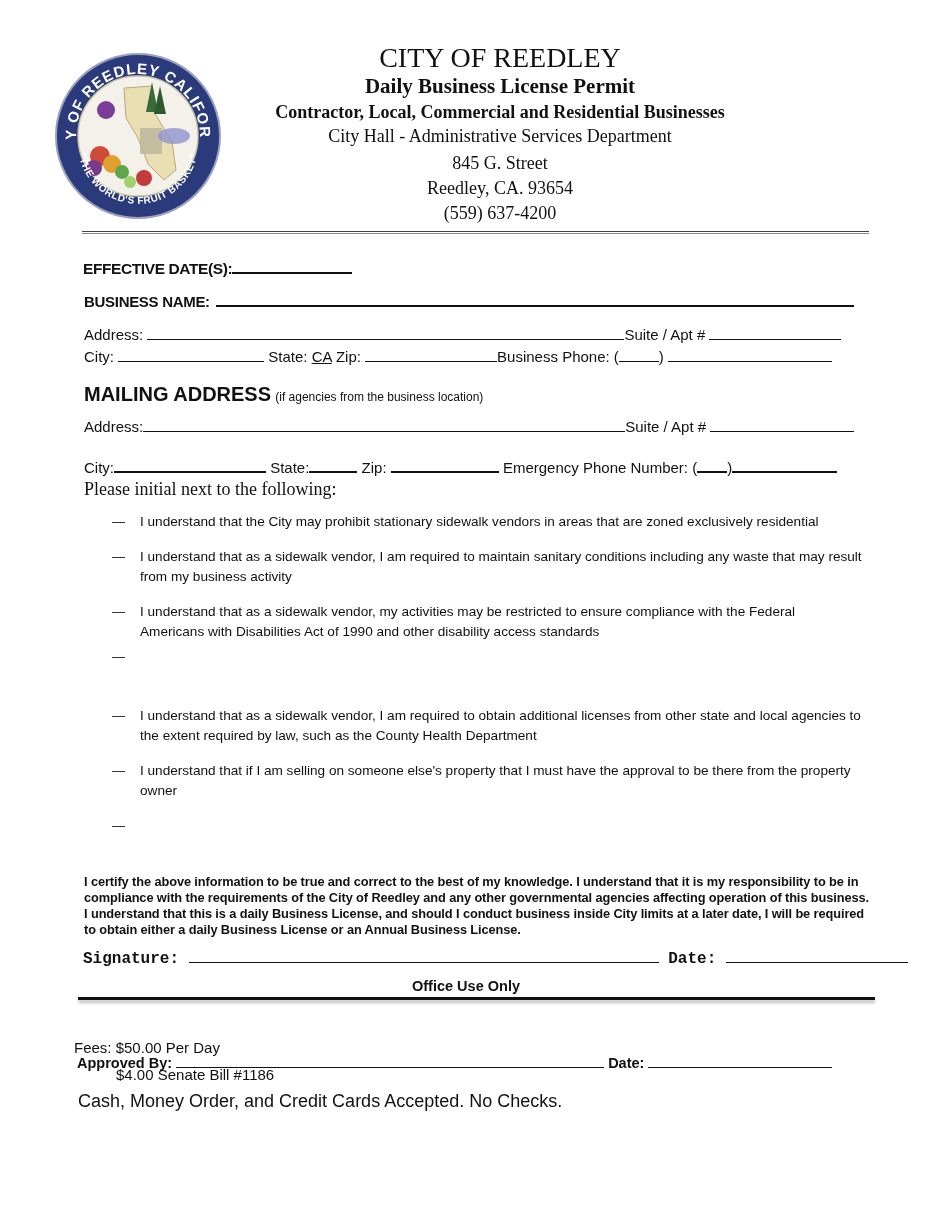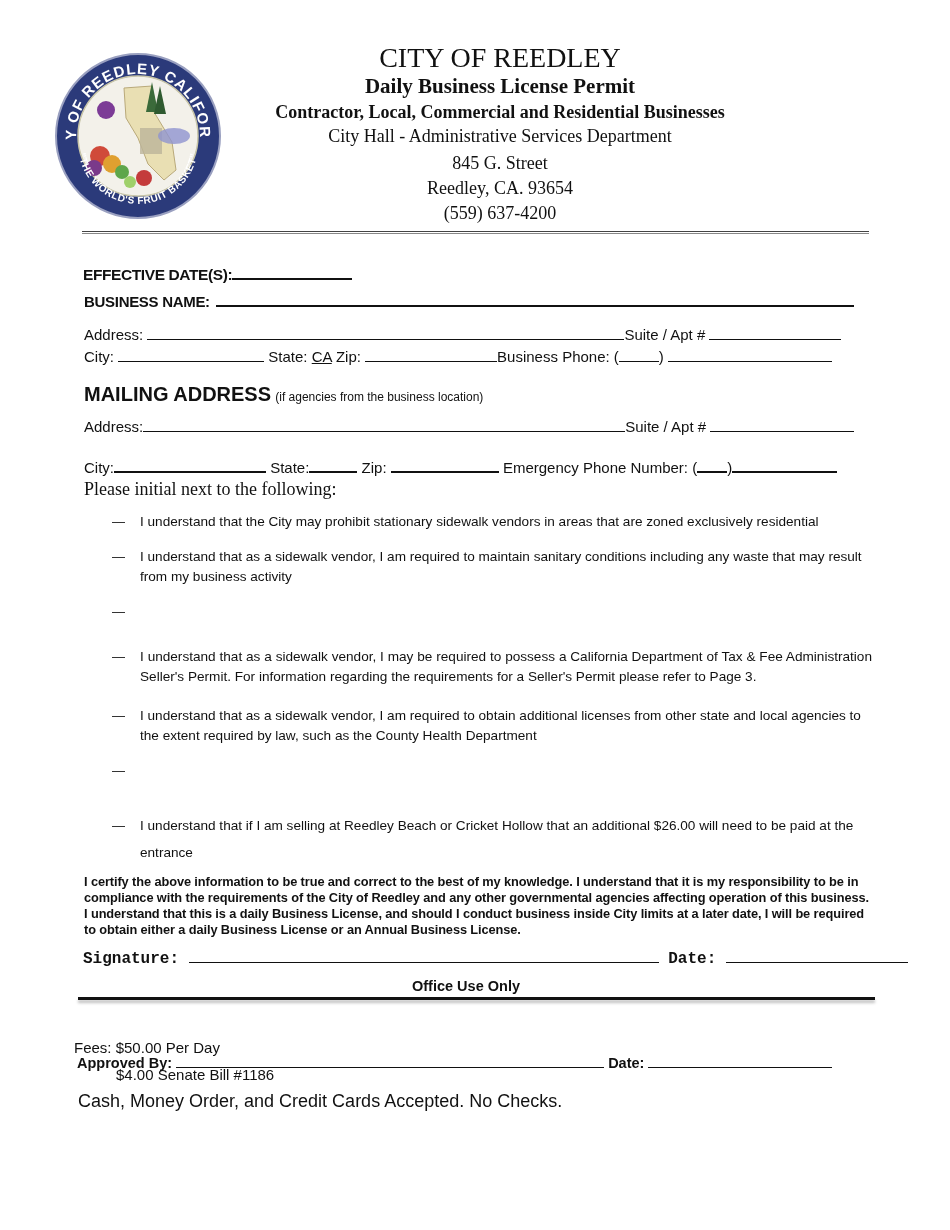--- a/index.html
+++ b/index.html
@@ -49,21 +49,21 @@
 <div class="abs hdr serif" style="top:42px; font-size:28px;">CITY OF REEDLEY</div>
 <div class="abs hdr serif bold" style="top:74px; font-size:21px;">Daily Business License Permit</div>
 <div class="abs hdr serif bold" style="top:102px; font-size:18px;">Contractor, Local, Commercial and Residential Businesses</div>
 <div class="abs hdr serif" style="top:126px; font-size:18px;">City Hall - Administrative Services Department</div>
 <div class="abs hdr serif" style="top:153px; font-size:18px;">845 G. Street</div>
 <div class="abs hdr serif" style="top:178px; font-size:18px;">Reedley, CA. 93654</div>
 <div class="abs hdr serif" style="top:203px; font-size:18px;">(559) 637-4200</div>
 
 <div class="abs" style="left:82px; top:231px; width:787px; height:0; border-top:1px solid #444; border-bottom:1px solid #888; padding-top:1px;"></div>
 
-<div class="abs row bold" style="left:83px; top:258px; font-size:15.5px; letter-spacing:-0.4px;margin-top:6px;">
+<div class="abs row bold" style="left:83px; top:258px; font-size:15.5px; letter-spacing:-0.4px;">
   <span>EFFECTIVE DATE(S):</span><span class="ul" style="width:120px; height:14px; border-bottom-width:2px;"></span>
 </div>
 
 <div class="abs row bold" style="left:84px; top:291px; font-size:15px; letter-spacing:-0.3px;">
   <span>BUSINESS NAME:</span>
   <span class="ul" style="width:638px; height:14px; border-bottom-width:2px; margin-left:2px;"></span>
 </div>
 
 <div class="abs row" style="left:84px; top:325px;">
   <span>Address:</span>
@@ -104,35 +104,35 @@
 <div class="abs item" style="left:0; top:512px; width:950px; height:22px;">
   <span class="dash">—</span>
   <span class="txt">I understand that the City may prohibit stationary sidewalk vendors in areas that are zoned exclusively residential</span>
 </div>
 <div class="abs item" style="left:0; top:547px; width:950px; height:40px;">
   <span class="dash">—</span>
   <span class="txt">I understand that as a sidewalk vendor, I am required to maintain sanitary conditions including any waste that may result from my business activity</span>
 </div>
 <div class="abs item" style="left:0; top:602px; width:950px; height:40px;">
   <span class="dash">—</span>
+  <span class="txt" style="width:690px;">I understand that as a sidewalk vendor, my activities may be restricted to ensure compliance with the Federal Americans with Disabilities Act of 1990 and other disability access standards</span>
 </div>
 <div class="abs item" style="left:0; top:647px; width:950px; height:40px;">
   <span class="dash">—</span>
-  <span class="txt" style="text-align:justify; width:732px;">I understand that as a sidewalk vendor, I may be required to possess a California Department of Tax &amp; Fee Administration Seller's Permit. For information regarding the requirements for a Seller's Permit please refer to Page 3.</span>
 </div>
 <div class="abs item" style="left:0; top:706px; width:950px; height:40px;">
   <span class="dash">—</span>
   <span class="txt">I understand that as a sidewalk vendor, I am required to obtain additional licenses from other state and local agencies to the extent required by law, such as the County Health Department</span>
 </div>
 <div class="abs item" style="left:0; top:761px; width:950px; height:40px;">
   <span class="dash">—</span>
+  <span class="txt">I understand that if I am selling on someone else's property that I must have the approval to be there from the property owner</span>
 </div>
 <div class="abs item" style="left:0; top:816px; width:950px; height:48px;">
   <span class="dash">—</span>
-  <span class="txt" style="line-height:27px; top:-4px;">I understand that if I am selling at Reedley Beach or Cricket Hollow that an additional $26.00 will need to be paid at the entrance</span>
 </div>
 
 <div class="abs bold" style="left:84px; top:874px; width:785px; font-size:12.8px; line-height:16px; letter-spacing:-0.1px;">I certify the above information to be true and correct to the best of my knowledge. I understand that it is my responsibility to be in compliance with the requirements of the City of Reedley and any other governmental agencies affecting operation of this business.  I understand that this is a daily Business License, and should I conduct business inside City limits at a later date, I will be required to obtain either a daily Business License or an Annual Business License.</div>
 
 <div class="abs row bold" style="left:83px; top:948px; font-size:16px;font-family:Liberation Mono, monospace;">
   <span>Signature:</span>
   <span class="ul" style="width:470px; height:14px;"></span>
   <span>Date:</span>
   <span class="ul" style="width:182px; height:14px;"></span>
 </div>

